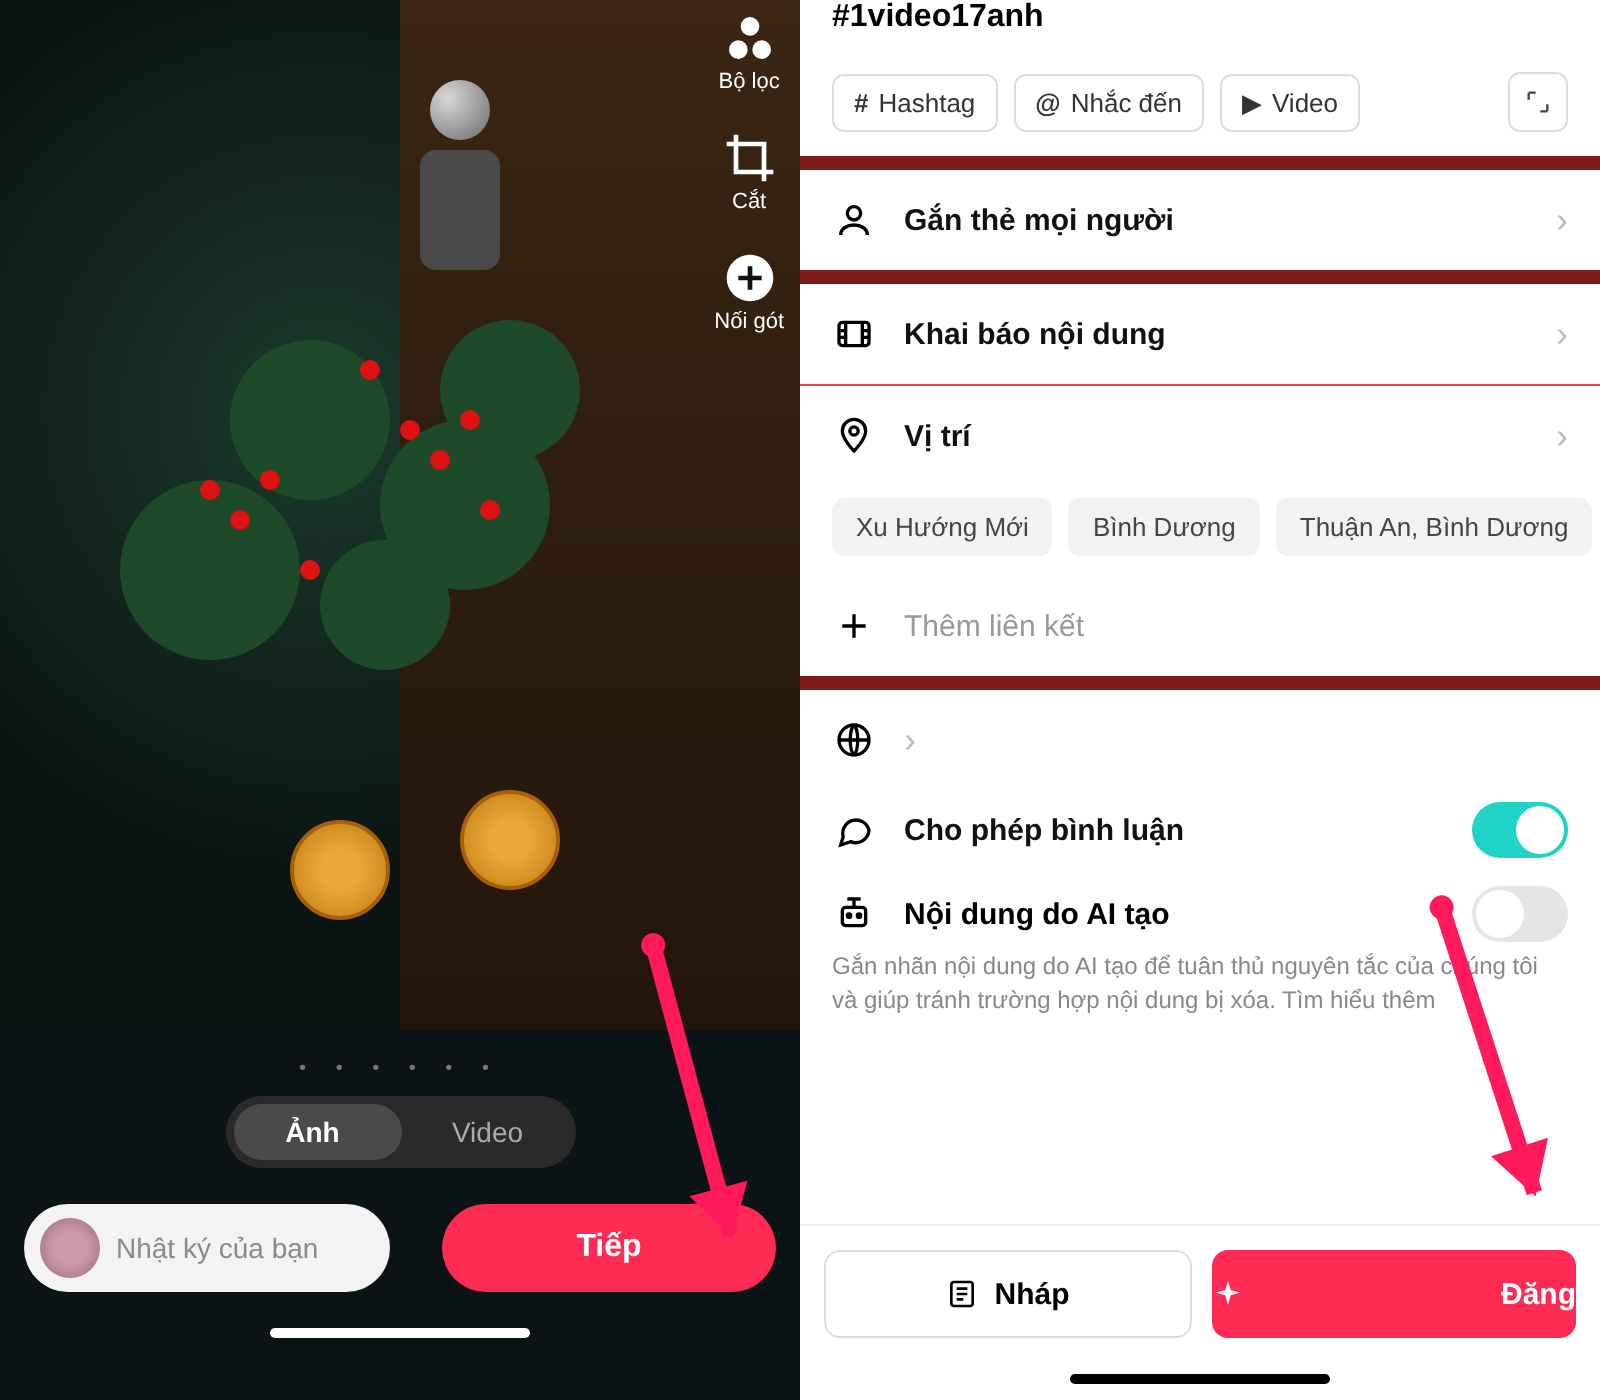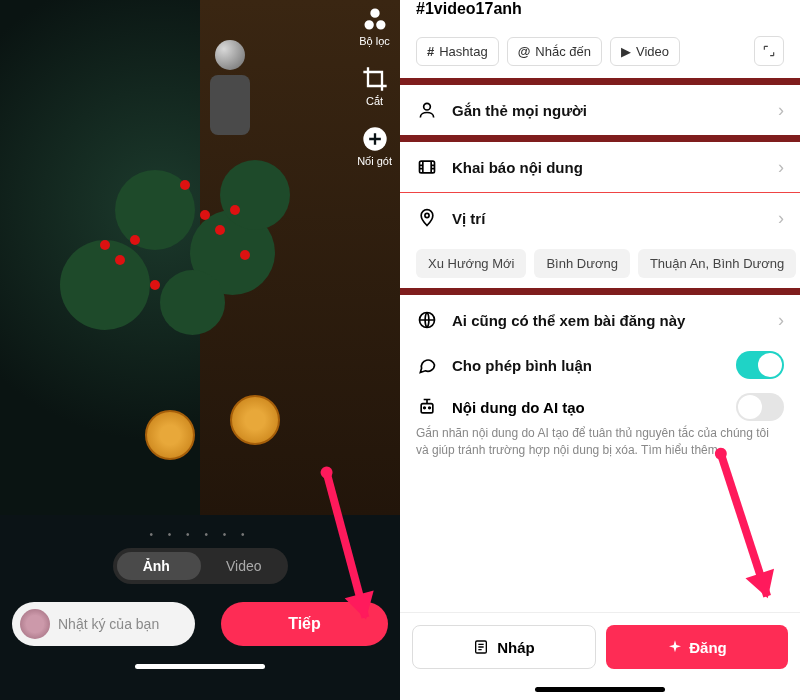--- a/index.html
+++ b/index.html
@@ -57,21 +57,21 @@
   .toggle::after{content:'';position:absolute;top:2px;width:24px;height:24px;border-radius:50%;background:#fff;}
   .toggle.on::after{right:2px;}
   .toggle.off::after{left:2px;}
   .ai{padding:0 16px 10px;}
   .aihead{display:flex;align-items:center;gap:14px;}
   .aihead .lbl{flex:1;font-size:15px;font-weight:600;}
   .aidesc{font-size:12px;color:#888;line-height:1.45;padding-left:0;margin-top:4px;}
   .learn{}
   .postrow{display:flex;gap:10px;padding:12px;border-top:1px solid #eee;margin-top:auto;}
   .draft{flex:1;height:44px;border:1px solid #ddd;border-radius:8px;display:flex;align-items:center;justify-content:center;gap:8px;font-size:15px;font-weight:600;}
-  .post{flex:1;height:44px;background:#fe2c55;border-radius:8px;color:#fff;display:flex;align-items:center;justify-content:center;gap:6px;font-size:15px;font-weight:600;}
+  .post{flex:1;height:44px;background:#fe2c55;border-radius:8px;color:#fff;display:flex;align-items:center;justify-content:space-between;gap:6px;font-size:15px;font-weight:600;}
   .arrow{position:absolute;width:8px;height:150px;background:#ff1a5c;pointer-events:none;}
   .arrow::after{content:'';position:absolute;bottom:-2px;left:-11px;border-left:15px solid transparent;border-right:15px solid transparent;border-top:26px solid #ff1a5c;}
   .arrow::before{content:'';position:absolute;top:-6px;left:-2px;width:12px;height:12px;border-radius:50%;background:#ff1a5c;}
   .arrLeft{left:342px;top:470px;transform:rotate(-15deg);}
   .arrRight{left:740px;top:450px;transform:rotate(-18deg);}
 </style>
 </head>
 <body>
 
 <div class="left">
@@ -190,29 +190,36 @@
     <div class="lbl">Vị trí</div>
     <div class="chev">›</div>
   </div>
   <div class="locrow">
     <div class="locchip">Xu Hướng Mới</div>
     <div class="locchip">Bình Dương</div>
     <div class="locchip">Thuận An, Bình Dương</div>
 
   </div>
 
+  <div class="addlink">
+    <div class="icon" style="color:#999">
+        <svg viewBox="0 0 24 24" stroke="#999">
+          <path d="M12 5v14M5 12h14"></path>
+        </svg>
+      </div>
+    <span>Thêm liên kết</span>
+  </div>
 
   <div class="setting">
     <div class="icon">
         <svg viewBox="0 0 24 24">
           <circle cx="12" cy="12" r="9"></circle>
           <path d="M3 12h18M12 3c3 3 3 15 0 18M12 3c-3 3-3 15 0 18"></path>
         </svg>
       </div>
-    <div class="lbl">Ai cũng có thể xem bài đăng này</div>
     <div class="chev">›</div>
   </div>
 
   <div class="setting" style="border-top:none;padding-top:6px">
     <div class="icon">
         <svg viewBox="0 0 24 24">
           <path d="M21 12a8 8 0 01-11 7L4 21l1.5-5A8 8 0 1121 12z"></path>
         </svg>
       </div>
     <div class="lbl">Cho phép bình luận</div>

